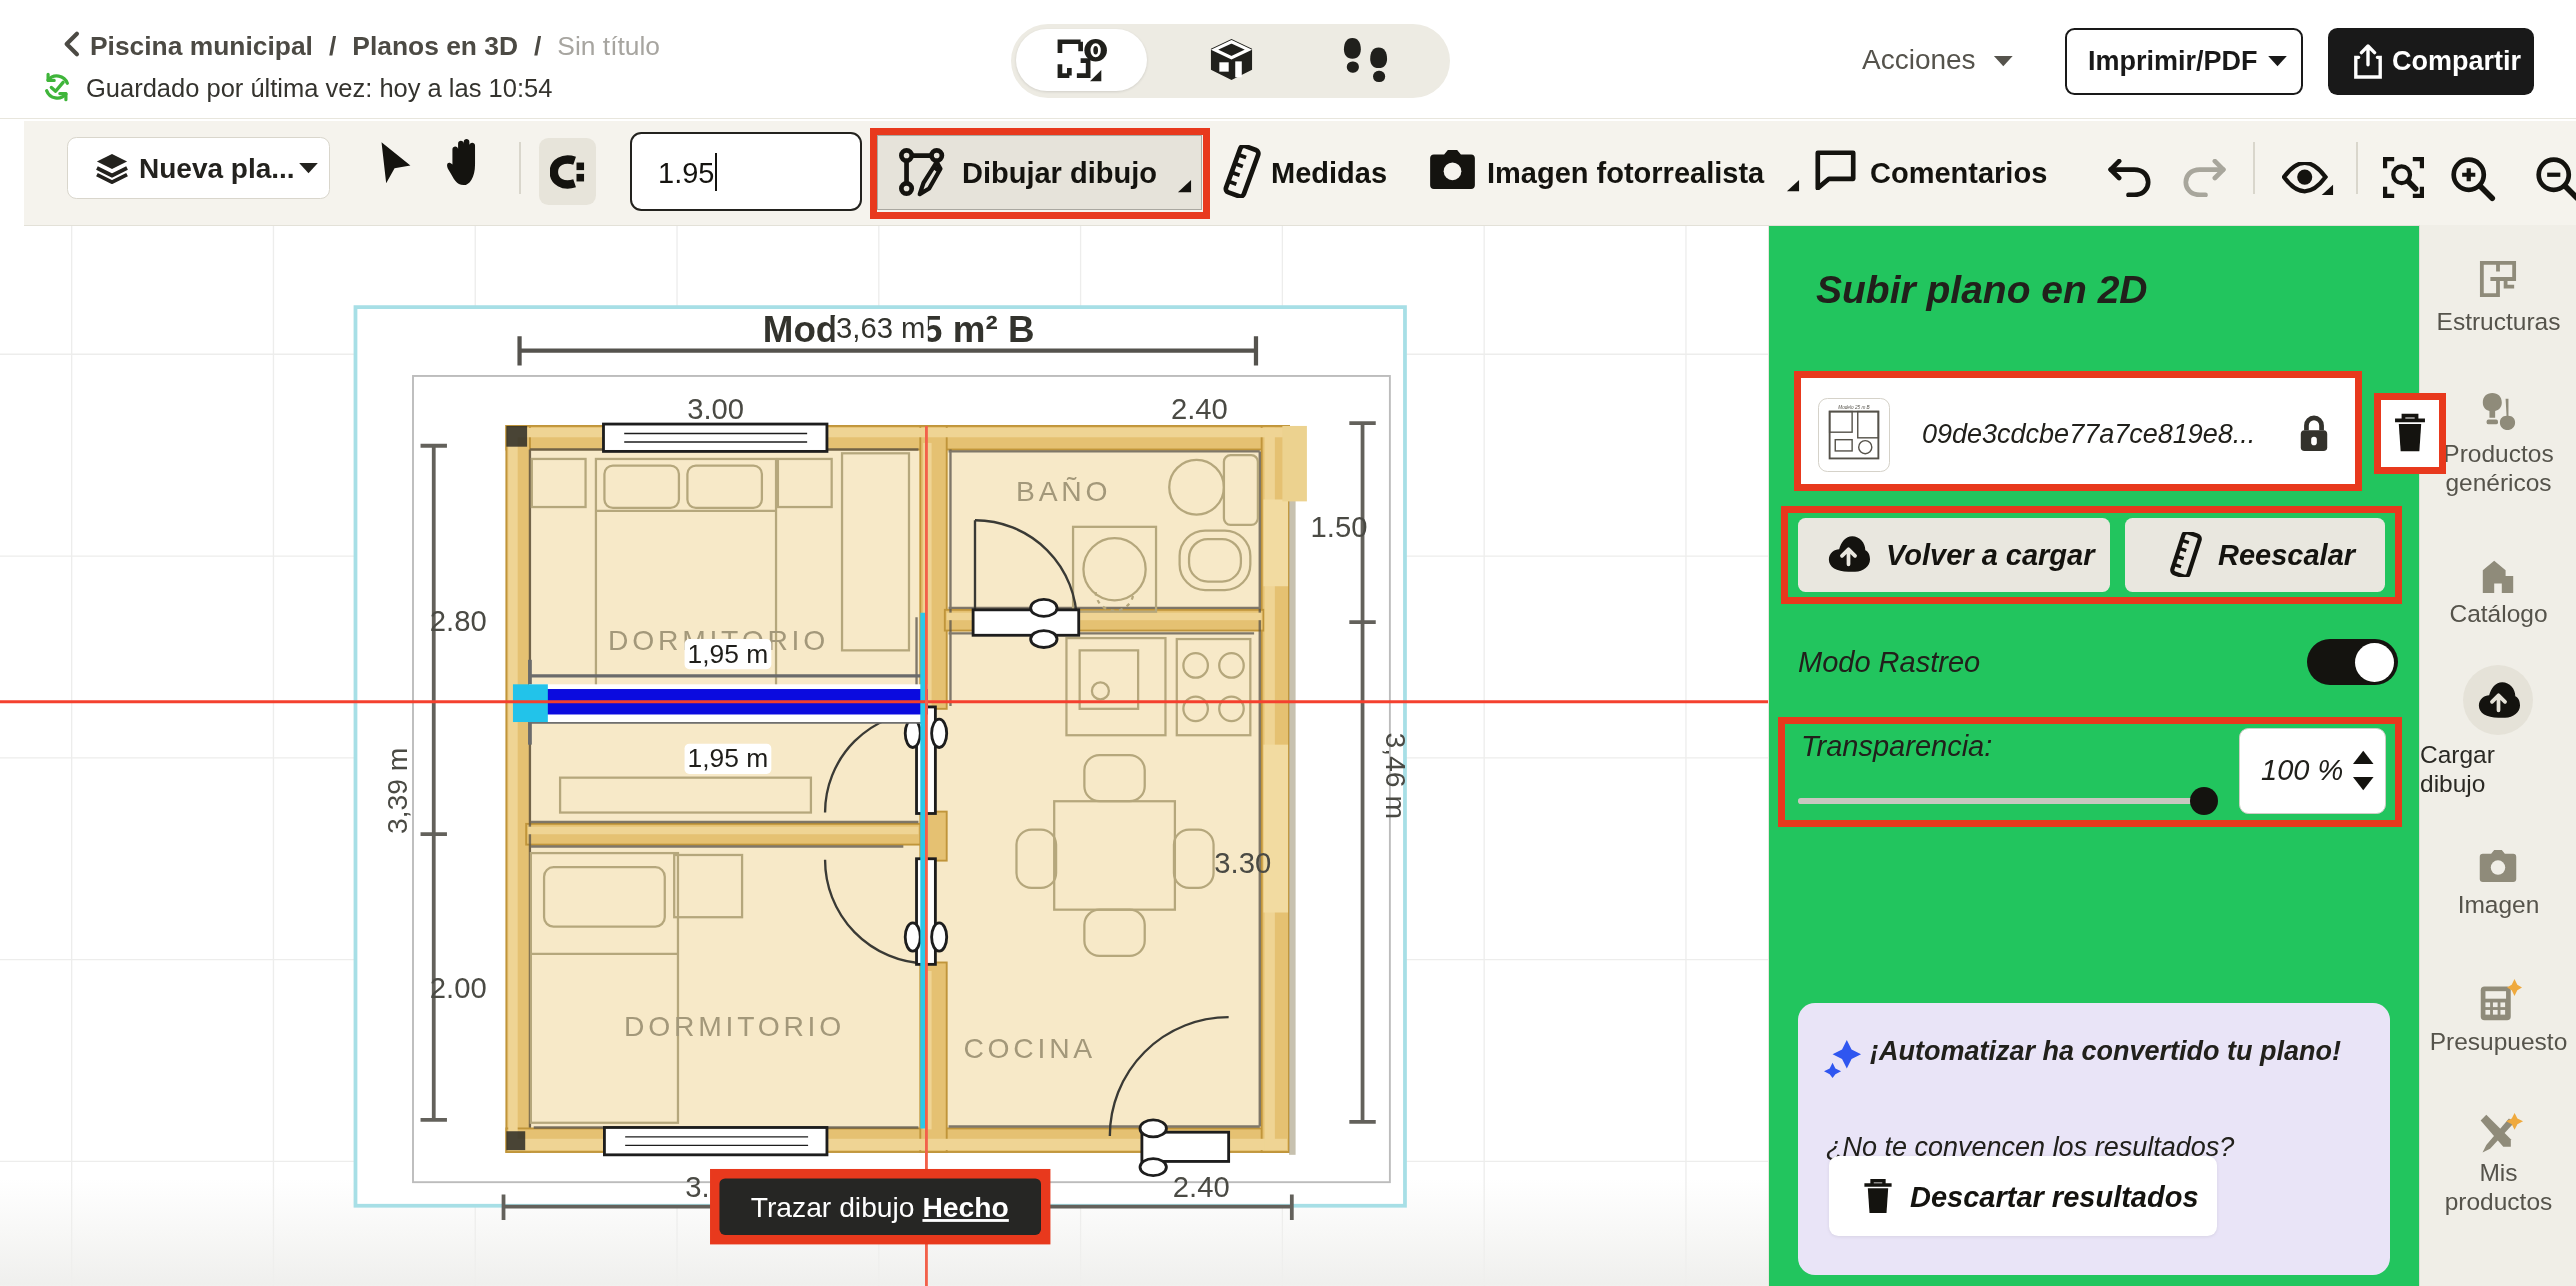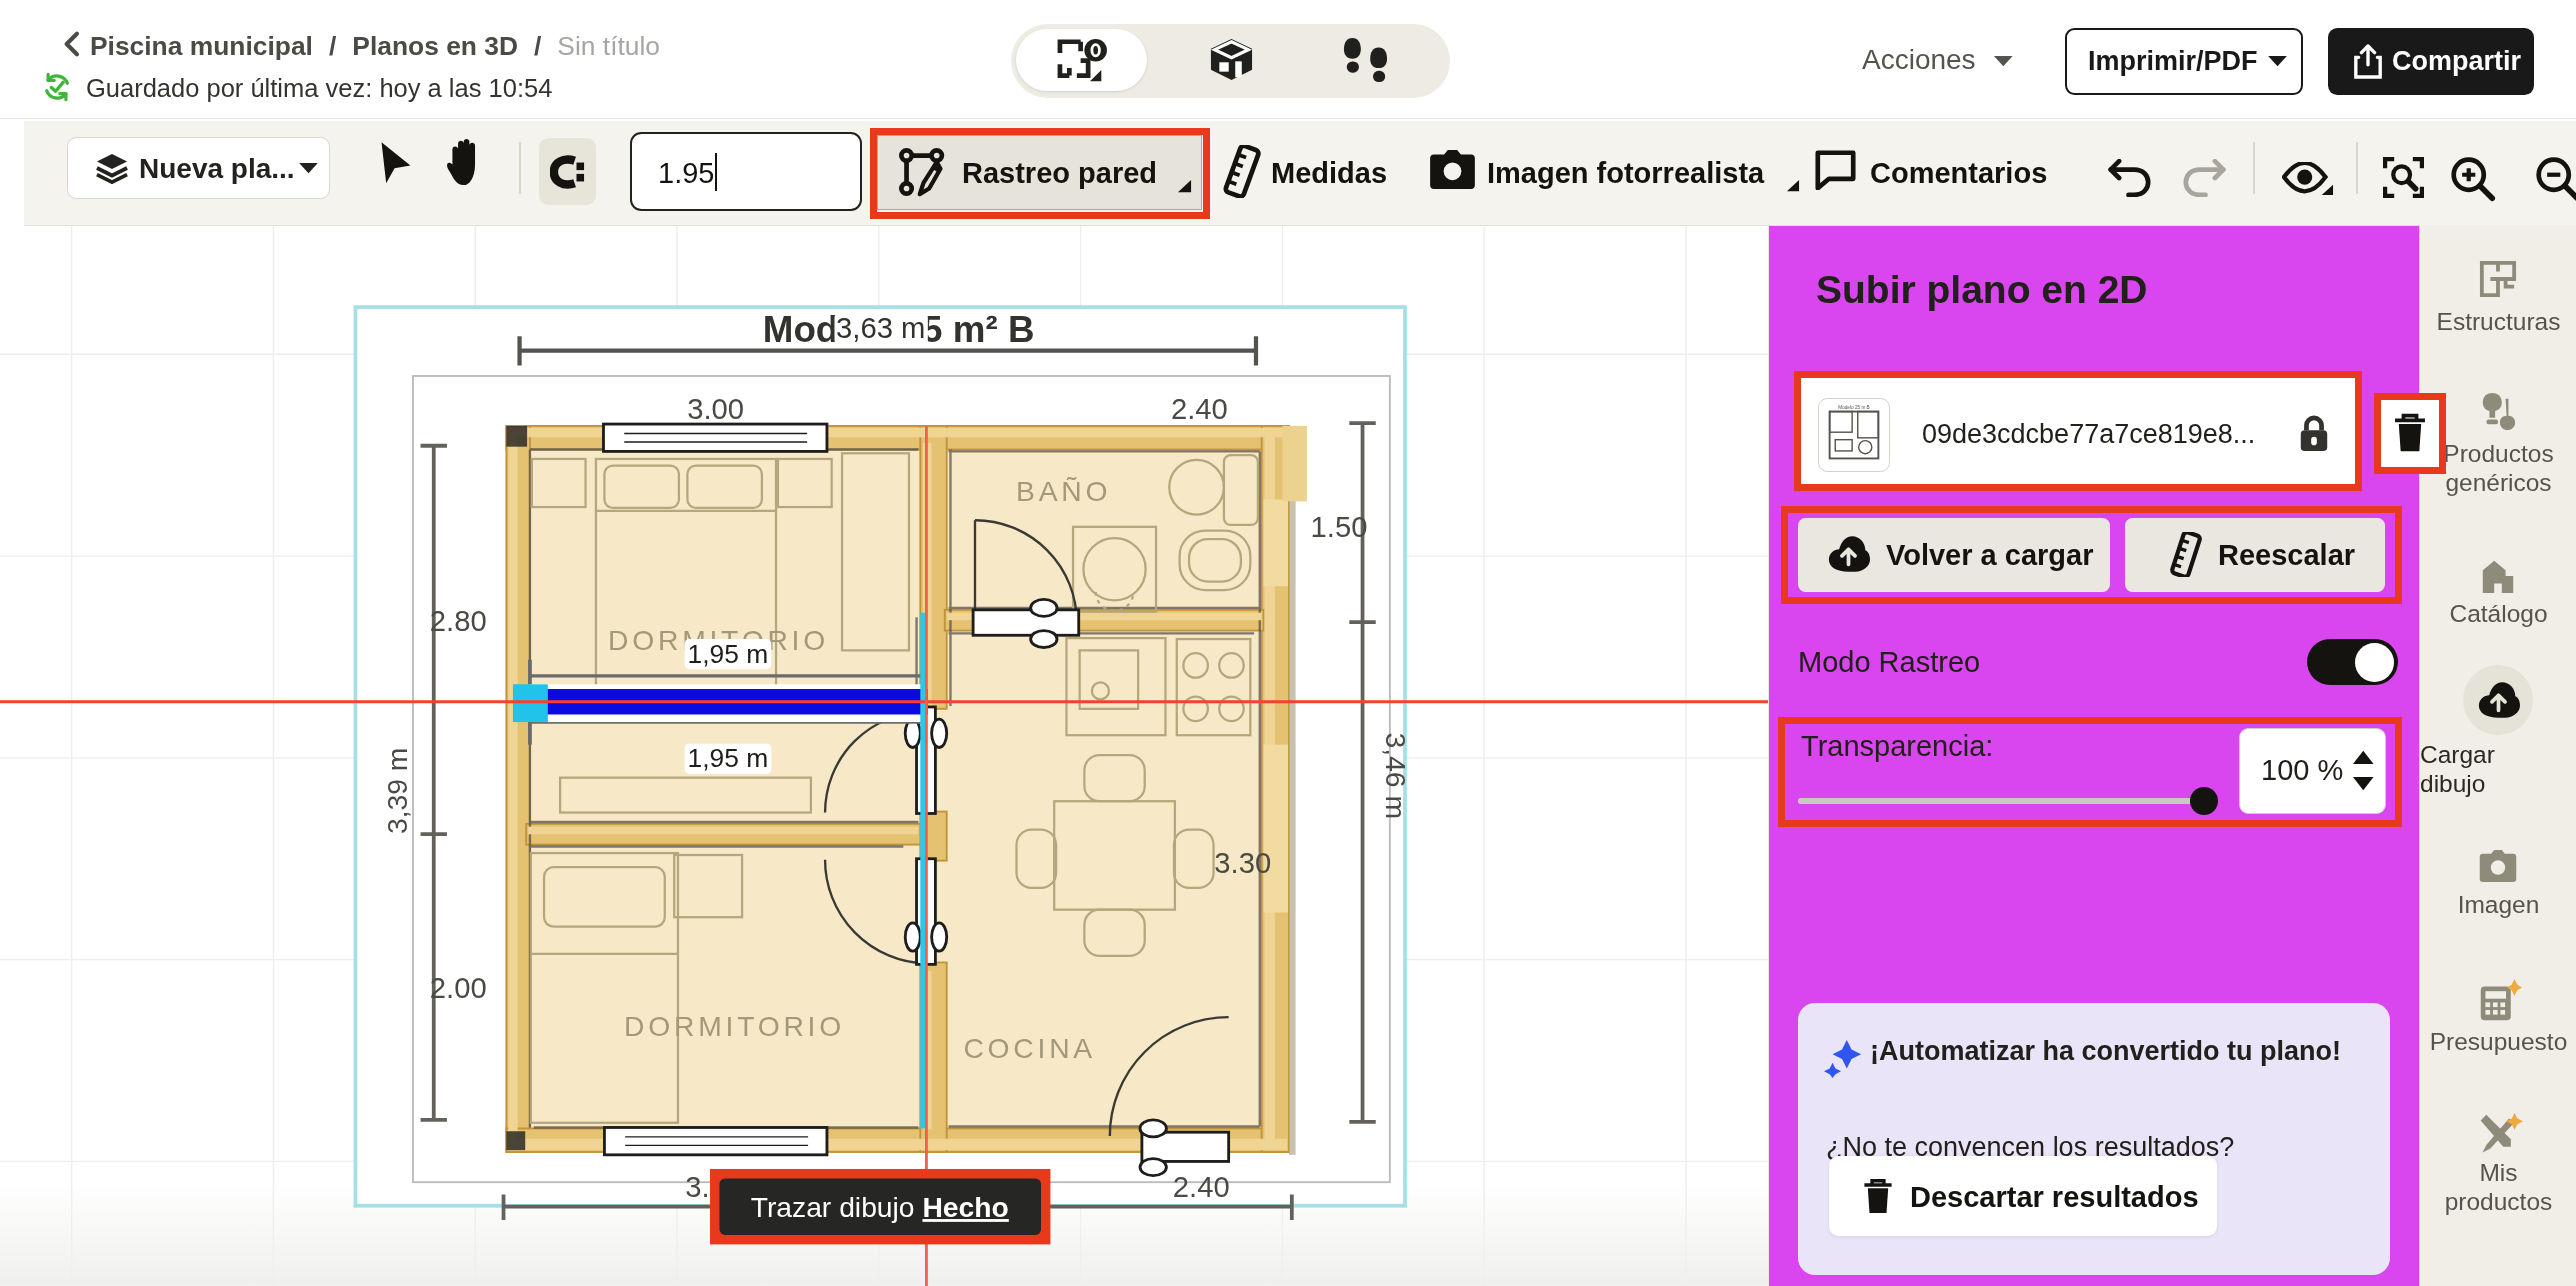--- a/index.html
+++ b/index.html
@@ -4,22 +4,22 @@
 <style>
   * { margin:0; padding:0; box-sizing:border-box; }
   html,body { width:2576px; height:1286px; overflow:hidden; background:#fff;
     font-family:"Liberation Sans", sans-serif; }
   .abs { position:absolute; }
   #header { position:absolute; left:0; top:0; width:2576px; height:119px; background:#fff;
     border-bottom:1.9px solid #e8e6dd; z-index:5;text-align:center; }
   #toolbar { position:absolute; left:0; top:121px; width:2576px; height:105px; background:#f5f3ed;
     border-bottom:1.9px solid #e3e1d8; z-index:5;margin-left:24px; }
   #canvas { position:absolute; left:0; top:225px; width:1768px; height:1061px; background:#fff; z-index:1; }
-  #panel { position:absolute; left:1768px; top:225px; width:652px; height:1061px; background:#d946ef;
-    border-left:1.9px solid #e8e6dd; z-index:4; }
+  #panel { position:absolute; left:1768px; top:225px; width:652px; height:1061px; background:#22c55e;
+    border-left:1.9px solid #e8e6dd; z-index:4;font-style:italic; }
   #sidebar { position:absolute; left:2419px; top:225px; width:157px; height:1061px; background:#f0eee7;
     border-left:1.9px solid #dedbd1; z-index:6; }
   .crumb { font-size:26.4px; font-weight:bold; color:#4c4a44; }
   .crumb-muted { font-size:26.4px; color:#a7a5a0; font-weight:bold; }
   .btn-outline { background:#fff; border:2.8px solid #191919; border-radius:9.4px; }
   .btn-dark { background:#191919; border-radius:9.4px; color:#fff; }
   .tbtn { background:#fff; border:1.9px solid #d9d6cc; border-radius:9.4px; }
 </style>
 </head>
 <body>
@@ -101,21 +101,21 @@
   <div class="abs" style="left:691px;top:32px;width:2.4px;height:38px;background:#14130f"></div>
   <div class="abs" style="left:846px;top:6.6px;width:340px;height:91px;border:7.5px solid #e8391d"></div>
   <div class="abs" style="left:853px;top:14px;width:325px;height:75px;background:#e6e3da;border:1.9px solid #aaa8a1"></div>
   <svg class="abs" style="left:875px;top:26.4px" width="49" height="51" viewBox="0 0 52 54">
     <circle cx="8" cy="9" r="5.5" fill="none" stroke="#14130f" stroke-width="5"></circle>
     <circle cx="40" cy="9" r="5.5" fill="none" stroke="#14130f" stroke-width="5"></circle>
     <circle cx="8" cy="44" r="5.5" fill="none" stroke="#14130f" stroke-width="5"></circle>
     <path d="M14 9 L34 9 M8 15 L8 38" stroke="#14130f" stroke-width="5"></path>
     <path d="M40 16 L26 38 L22 50 L32 44 L44 23 Z M37 21 L42 25" fill="none" stroke="#14130f" stroke-width="4.5" stroke-linejoin="round"></path>
   </svg>
-  <div class="abs" style="left:938px;top:36px;font-size:29px;font-weight:bold;color:#14130f">Rastreo pared</div>
+  <div class="abs" style="left:938px;top:36px;font-size:29px;font-weight:bold;color:#14130f">Dibujar dibujo</div>
   <svg class="abs" style="left:1152px;top:58px" width="17" height="15" viewBox="0 0 18 16">
       <path d="M16 1 L16 14 L2 14 Z" fill="#14130f"></path>
     </svg>
   <svg class="abs" style="left:1199px;top:23.6px" width="40" height="53" viewBox="0 0 42 56">
     <g transform="rotate(20 21 28)">
       <rect x="10" y="2" width="20" height="52" rx="4" fill="none" stroke="#14130f" stroke-width="5"></rect>
       <path d="M10 13 L19 13 M10 23 L19 23 M10 33 L19 33 M10 43 L19 43" stroke="#14130f" stroke-width="4"></path>
     </g>
   </svg>
   <div class="abs" style="left:1247px;top:36px;font-size:29px;font-weight:bold;color:#14130f">Medidas</div>

